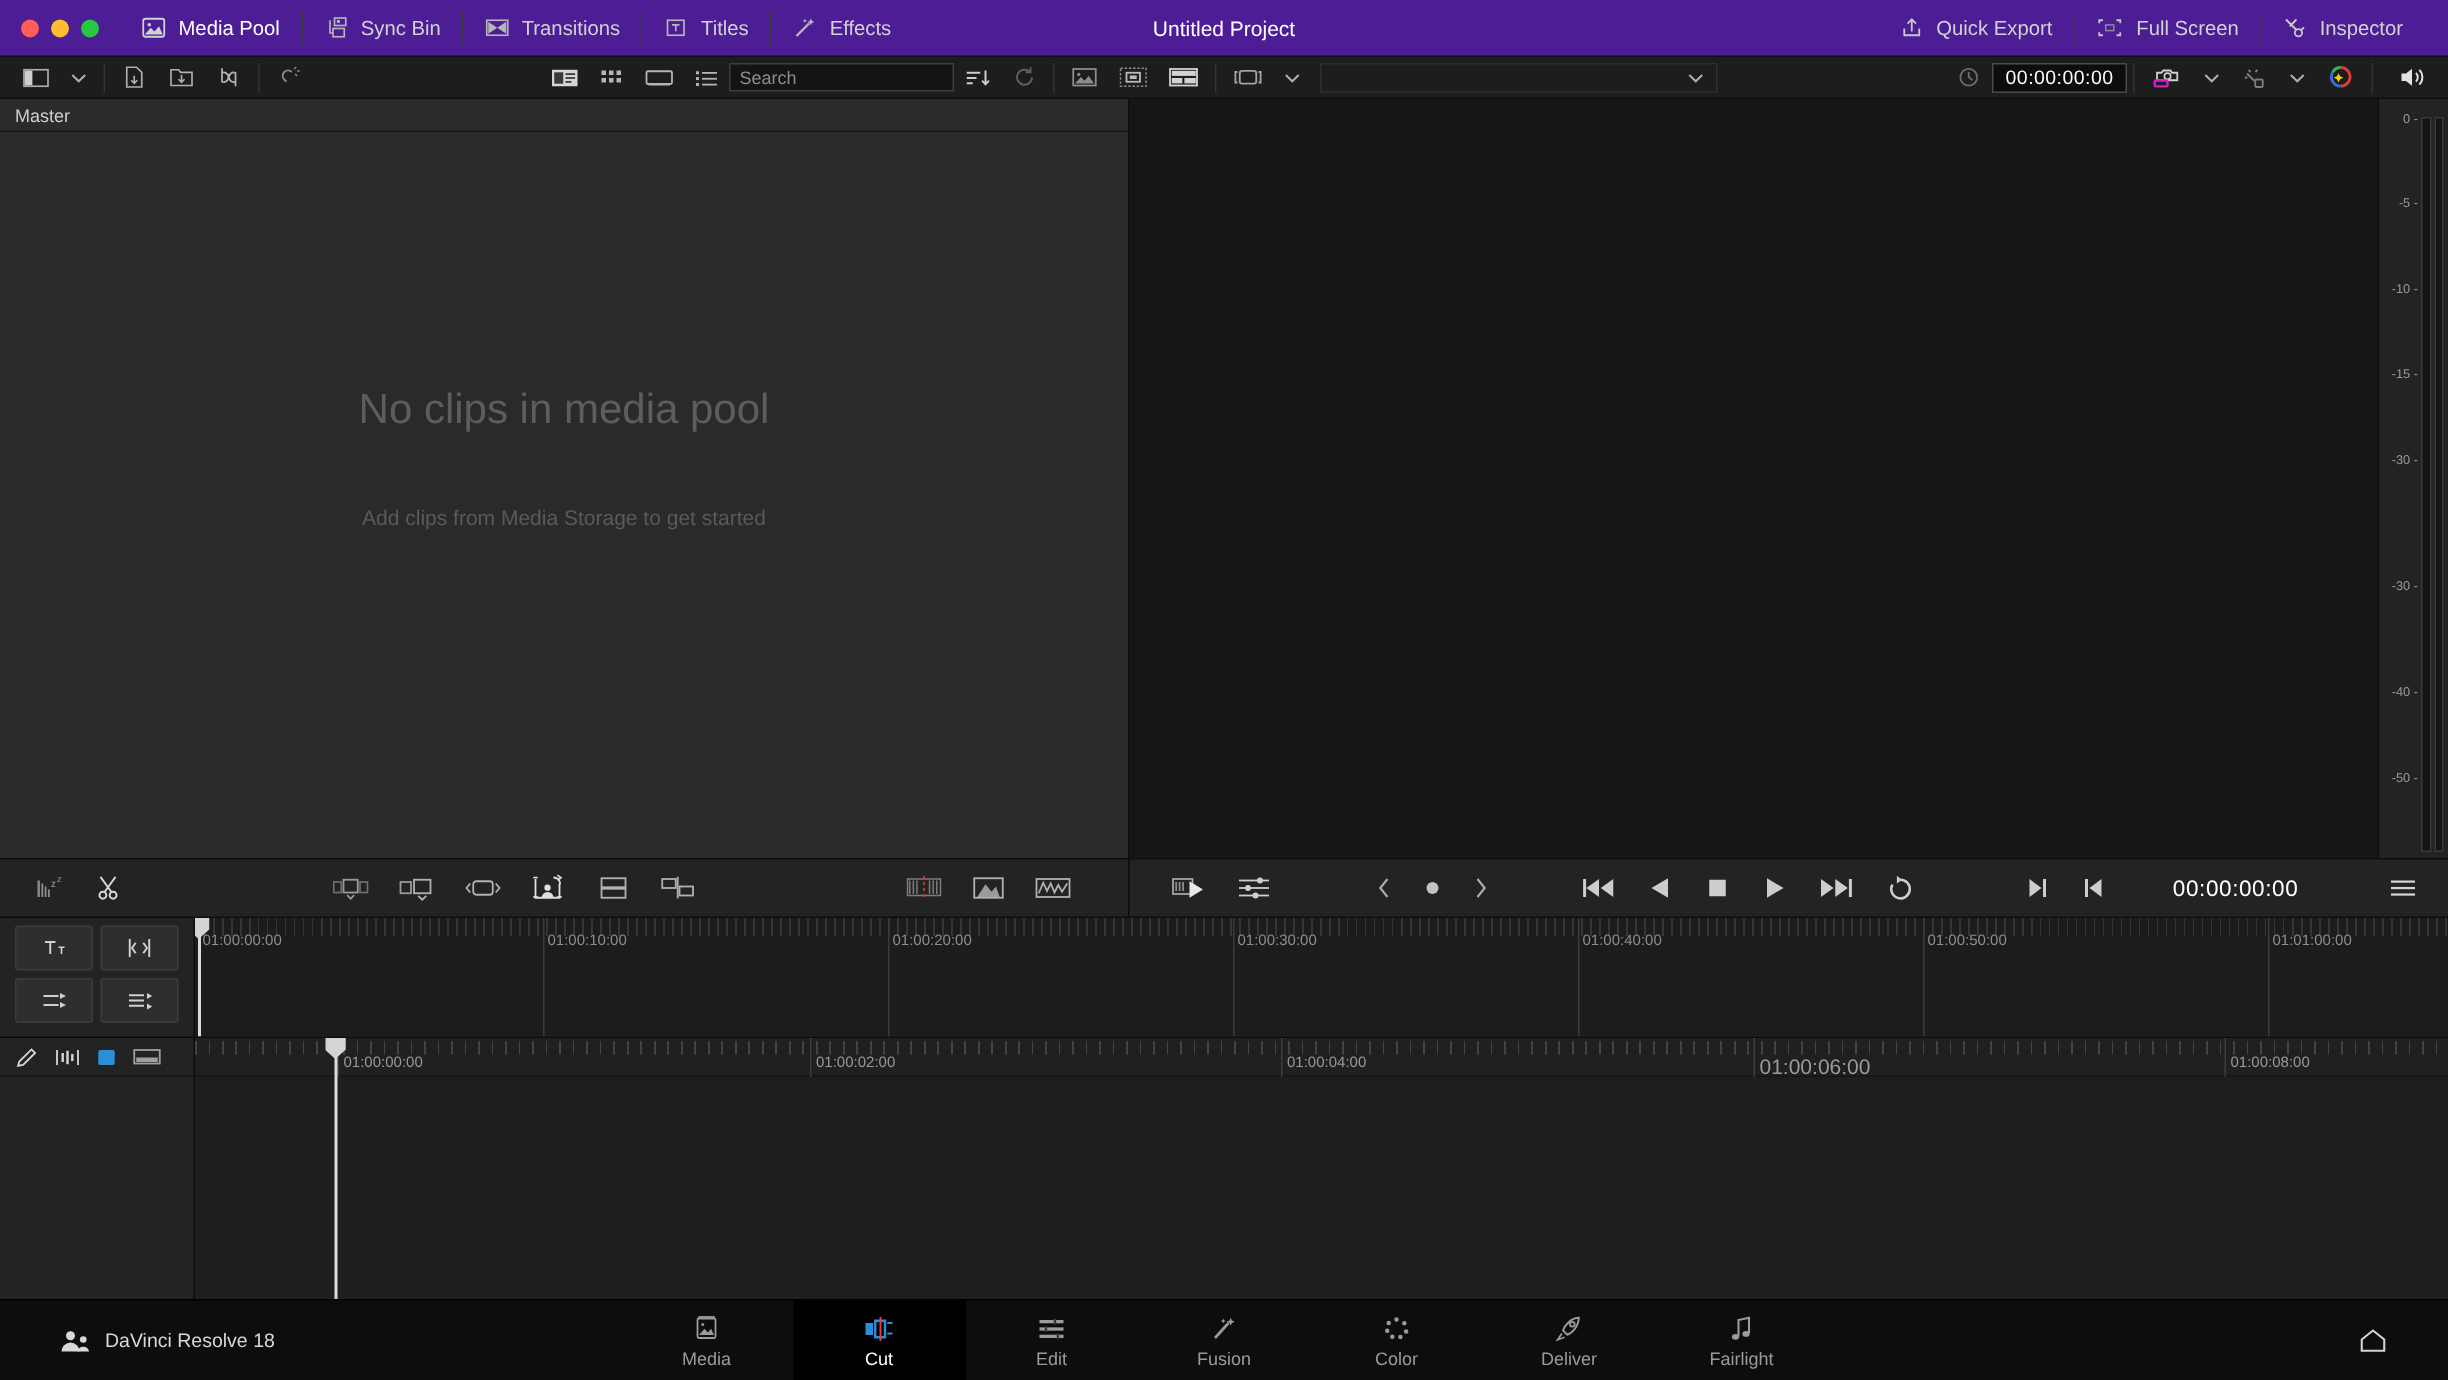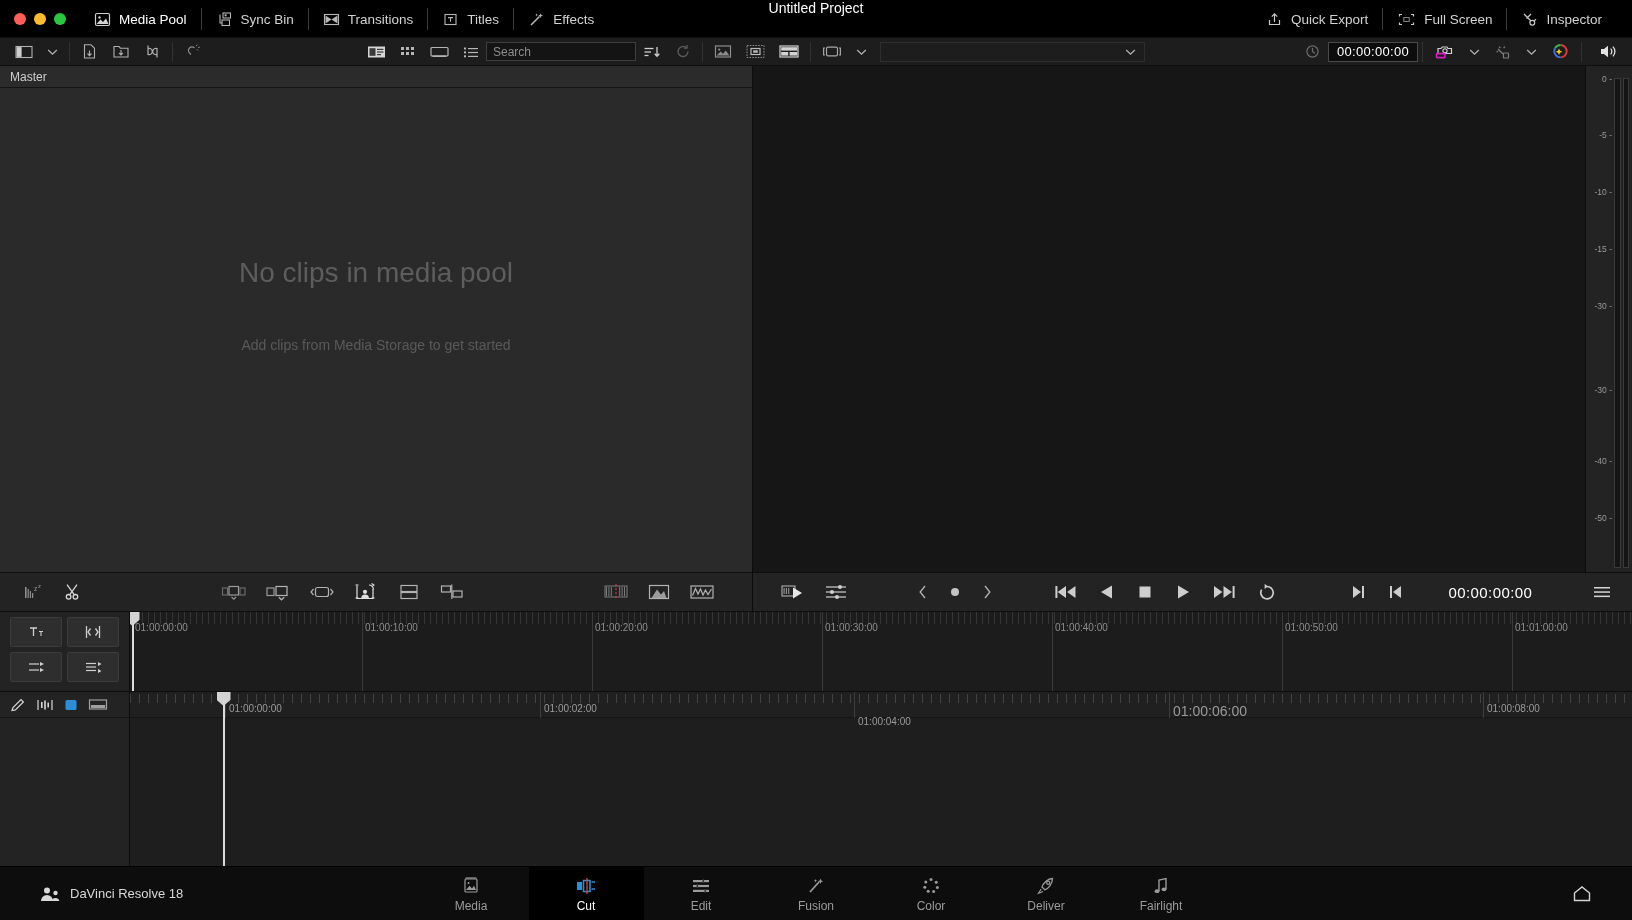--- a/index.html
+++ b/index.html
@@ -8,21 +8,21 @@
     background:#1b1b1b;
     font-family:"Liberation Sans", sans-serif;
     color:#c8c8c8;
     overflow:hidden;
     -webkit-font-smoothing:antialiased;
   }
   .app { width:1632px; height:920px; display:flex; flex-direction:column; position:relative; }
 
   
   .titlebar {
-    height:38px; background:#000000; display:flex; 
+    height:38px; background:#4c1d95; display:flex; align-items:center;
     border-bottom:1px solid #101010; position:relative; flex:0 0 38px;
   }
   .traffic { display:flex; gap:8px; padding:0 14px 0 14px; align-items:center; }
   .dot { width:12px; height:12px; border-radius:50%; }
   .dot.r{background:#ff5f57;} .dot.y{background:#febc2e;} .dot.g{background:#28c840;}
 
   .tb-group { display:flex; align-items:center; height:38px; }
   .tb-item {
     display:flex; align-items:center; gap:8px; padding:0 14px; height:38px;
     color:#d2d2d2; font-size:13.5px; position:relative; cursor:default;
@@ -881,21 +881,21 @@
     </div>
     <div class="tl-track" id="detailTrack">
       <div class="tl-track-ruler">
         <div class="tl-tick-strip"></div>
       </div>
     <div style="position: absolute; top: 0px; height: 26px; width: 1px; background: rgb(61, 61, 61); left: 95px;"></div>
         <div style="position: absolute; top: 11px; font-size: 10px; color: rgb(154, 154, 154); padding-left: 4px; left: 95px;">01:00:00:00</div>
         <div style="position: absolute; top: 0px; height: 26px; width: 1px; background: rgb(61, 61, 61); left: 410px;"></div>
         <div style="position: absolute; top: 11px; font-size: 10px; color: rgb(154, 154, 154); padding-left: 4px; left: 410px;">01:00:02:00</div>
         <div style="position: absolute; top: 0px; height: 26px; width: 1px; background: rgb(61, 61, 61); left: 724px;"></div>
-        <div style="position: absolute; top: 24px; font-size: 10px; color: rgb(154, 154, 154); padding-left: 4px; left: 724px;">01:00:04:00</div>
+        <div style="position: absolute; top: 11px; font-size: 10px; color: rgb(154, 154, 154); padding-left: 4px; left: 724px;">01:00:04:00</div>
         <div style="position: absolute; top: 0px; height: 26px; width: 1px; background: rgb(61, 61, 61); left: 1039px;"></div>
         <div style="position: absolute; top: 11px; font-size: 14px; color: rgb(154, 154, 154); padding-left: 4px; left: 1039px;">01:00:06:00</div>
         <div style="position: absolute; top: 0px; height: 26px; width: 1px; background: rgb(61, 61, 61); left: 1353px;"></div>
         <div style="position: absolute; top: 11px; font-size: 10px; color: rgb(154, 154, 154); padding-left: 4px; left: 1353px;">01:00:08:00</div>
         <div class="playhead" style="left: 93px;"></div>
       </div>
   </div>
 
   <div class="bottom">
     <div class="brand">

